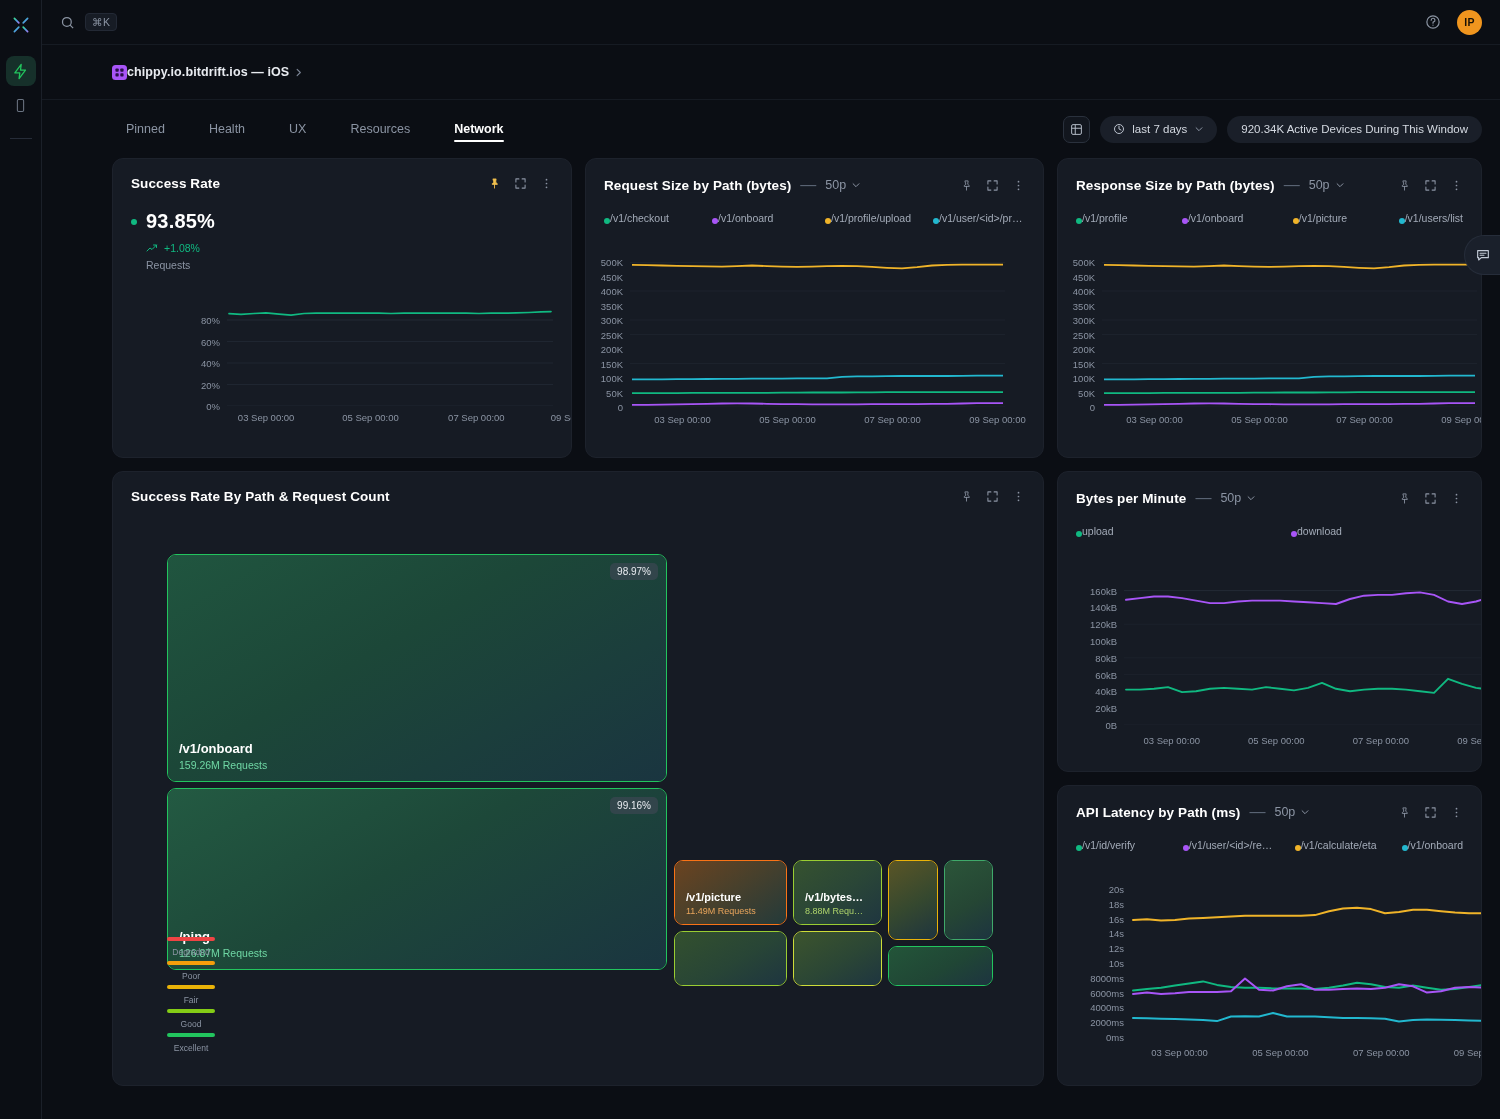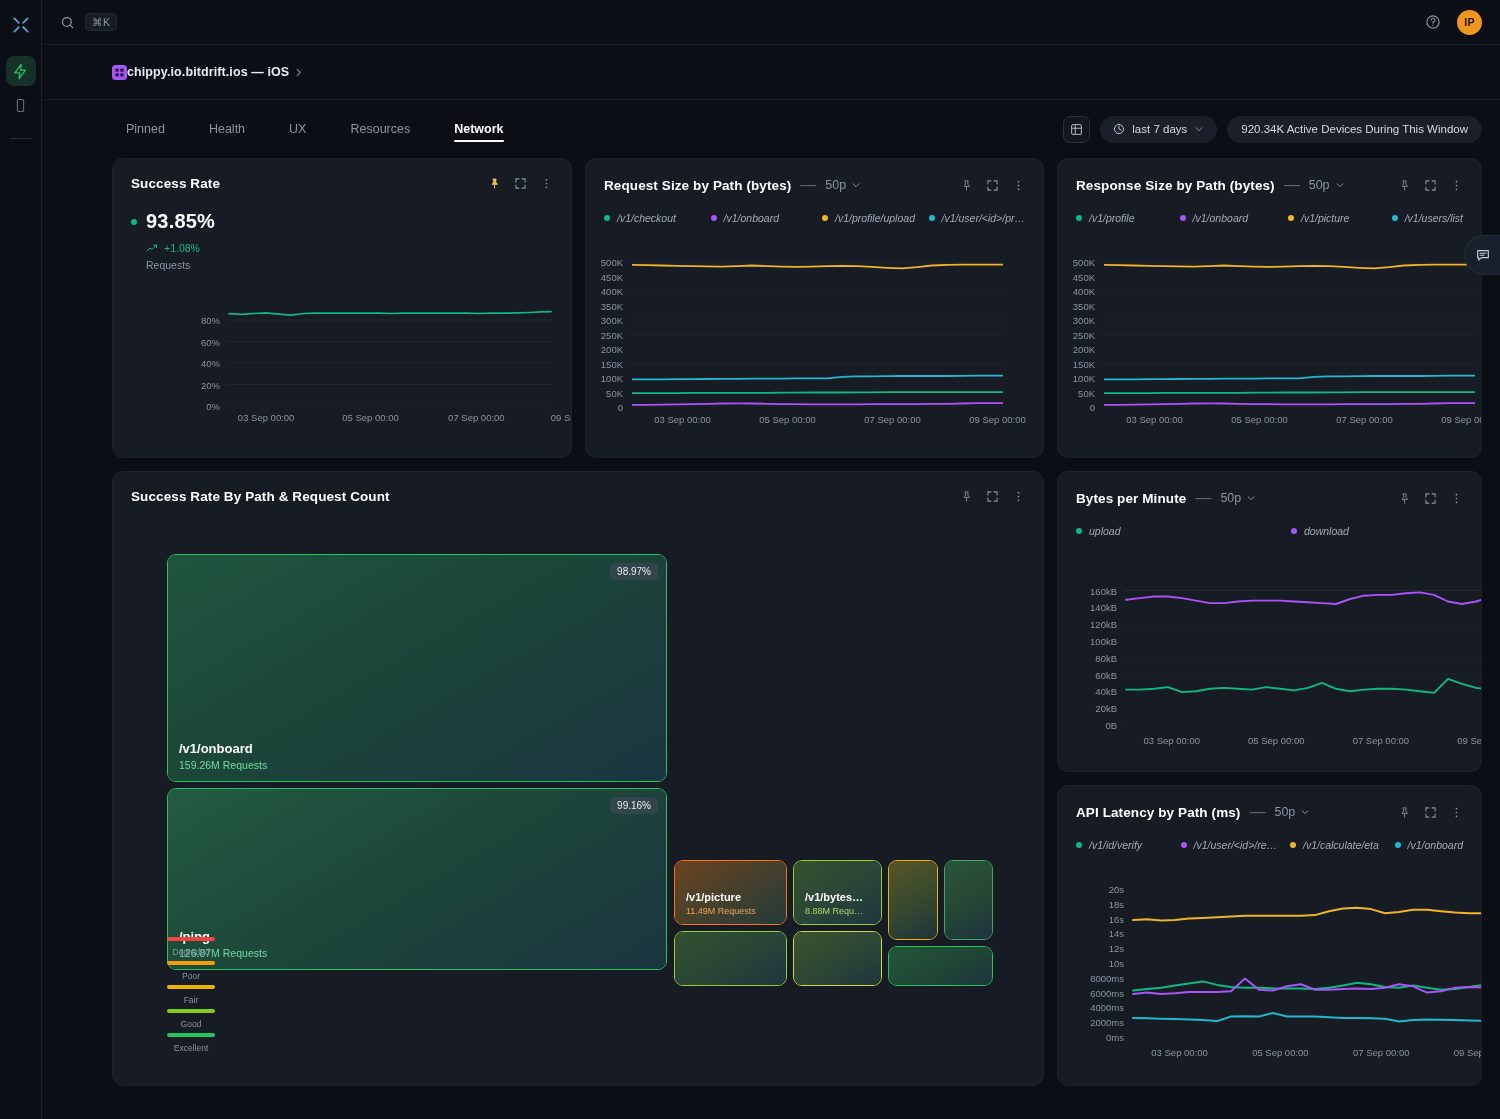--- a/index.html
+++ b/index.html
@@ -106,21 +106,21 @@
   .card-head {
     display: flex; align-items: center; padding: 17px 18px 0 18px; gap: 9px;
   }
   .card-title { font-size: 13.5px; font-weight: 700; color: #ffffff; letter-spacing: .1px; white-space: nowrap; }
   .card-sub { font-size: 12.5px; color: #8b94a3; display: flex; align-items: center; gap: 5px; cursor: pointer; }
   .card-dash { color: #5c6676; }
   .card-actions { margin-left: auto; display: flex; align-items: center; gap: 13px; }
   .act { cursor: pointer; display: flex; align-items: center; }
 
   .legend { display: flex; align-items: center; padding: 18px 18px 0 18px; }
-  .legend-item { display: flex; align-items: center; gap: 7px; font-size: 10.5px; color: #a3abb8; white-space: nowrap; font-style: italic; }
+  .legend-item { display: flex; align-items: flex-end; gap: 0; font-size: 10.5px; color: #a3abb8; white-space: nowrap; }
   .legend-item .dot { width: 6px; height: 6px; border-radius: 50%; flex: none; }
 
   .plot { position: relative; }
   .ylab {
     position: absolute; right: 100%; transform: translateY(-50%);
     font-size: 9.5px; color: #8b94a3; white-space: nowrap; padding-right: 7px;
   }
   .xlab {
     position: absolute; transform: translateX(-50%);
     font-size: 9.5px; color: #8b94a3; white-space: nowrap;

